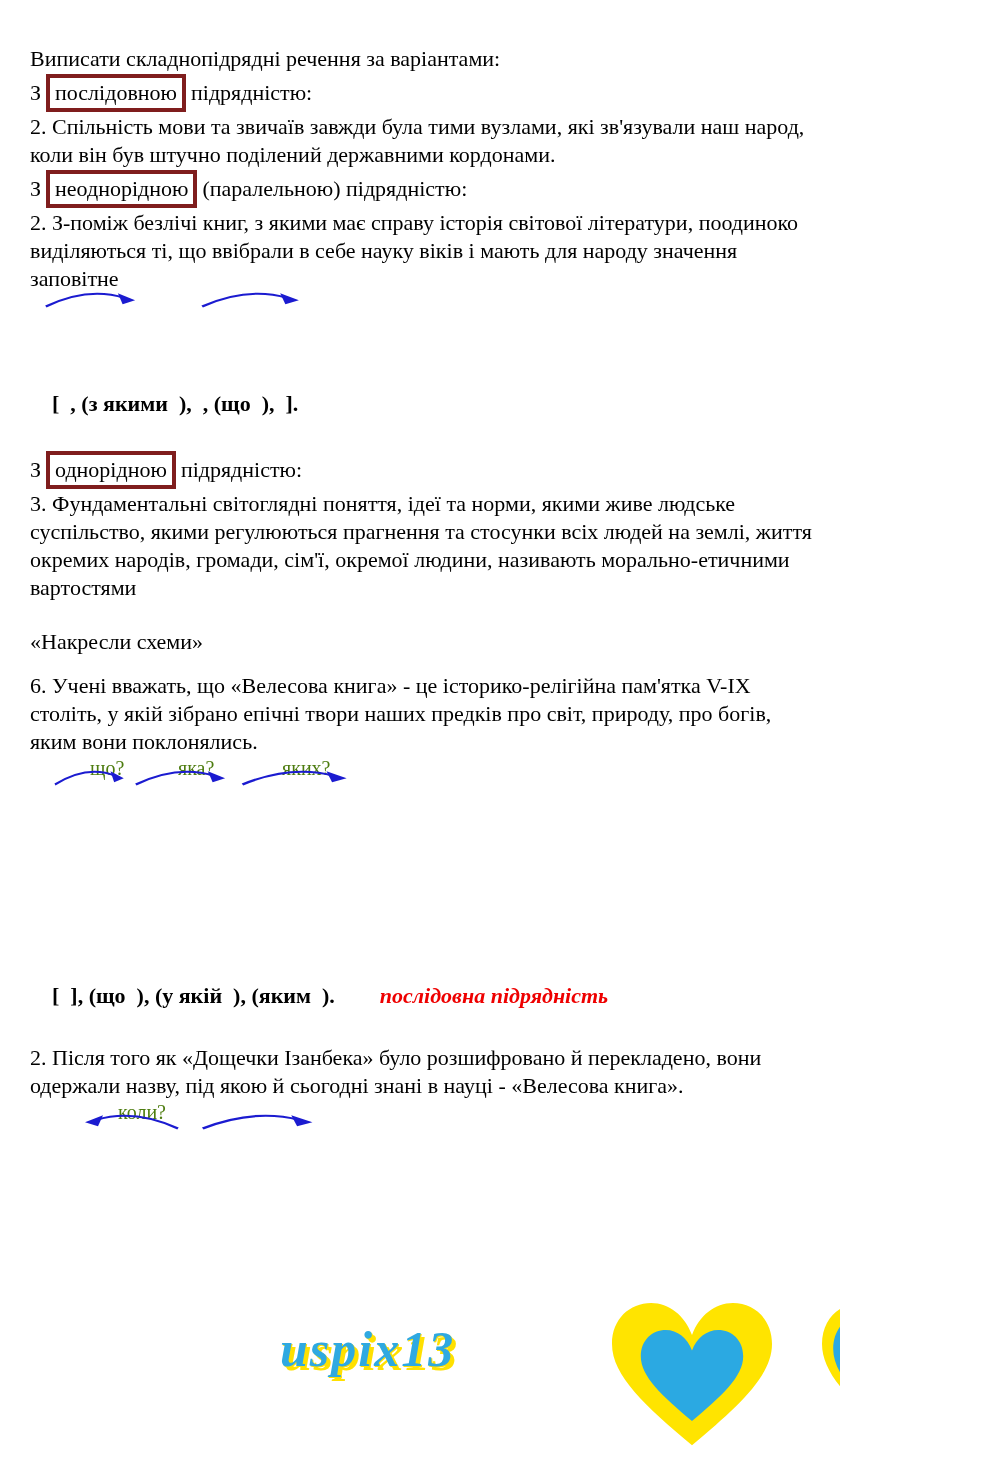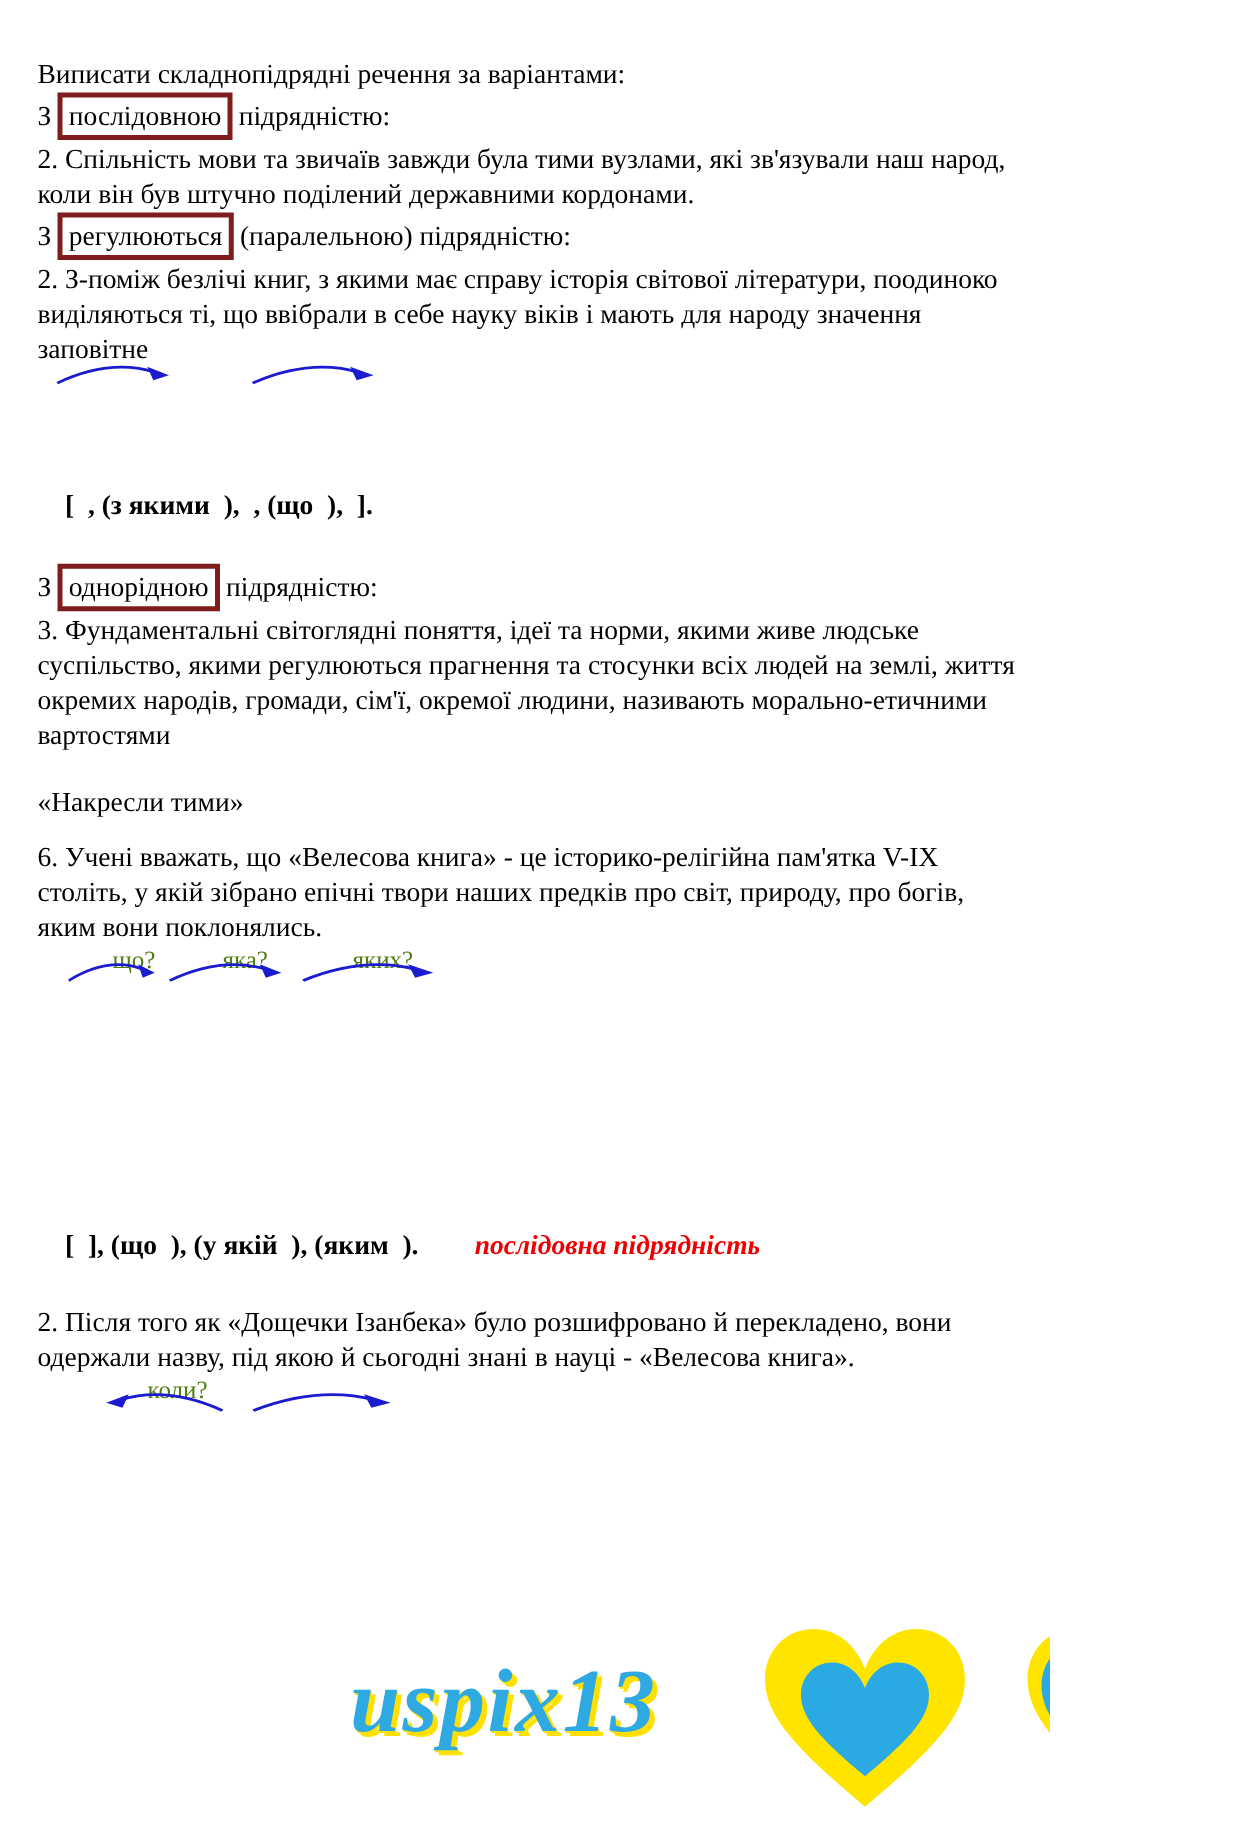--- a/index.html
+++ b/index.html
@@ -20,21 +20,21 @@
   .scheme.with-hints { padding-top:30px; margin-bottom:6px; }
   .arrow { position:absolute; height:17px; }
   .scheme.no-hints .arrow { top:-2px; }
   .scheme.with-hints .arrow { top:13px; }
   .hint { position:absolute; top:-2px; color:#4d7c0f; 
           font-size:20px; white-space:nowrap; font-weight:normal; }
   .type-label { color:#ee0000; font-style:italic; font-weight:bold;
                 margin-left:45px; font-size:22px; white-space:nowrap;text-align:right; }
   .heading2 { font-size:22px; line-height:28px; margin:26px 0 16px; }
   .footer { position:absolute; left:0; top:1292px; width:1008px; height:165px; }
-  .watermark { position:absolute; left:280px; top:28px; font-size:72px;
+  .watermark { position:absolute; left:280px; top:28px; font-size:50px;
                font-style:italic; font-weight:bold; color:#2fa9e1;
                letter-spacing:2px;
                text-shadow:1px 1px 0 #ffe000, 4px 4px 0 #ffe000;
                font-family:"Liberation Serif", serif; }
   .heart { position:absolute; }
 </style>
 </head>
 <body>
 
 <div class="page">
@@ -53,36 +53,36 @@
         <path d="M50,84 C24,62 5,45 5,27 C5,13 15,4 27,4 C37,4 46,11 50,22 C54,11 63,4 73,4 C85,4 95,13 95,27 C95,45 76,62 50,84 Z"></path>
       </g>
     </defs>
   </svg>
 
   <p class="line">Виписати складнопідрядні речення за варіантами:</p>
 
   <p class="label-line"><span>З</span><span class="boxed">послідовною</span><span>підрядністю:</span></p>
   <p class="sentence">2. Спільність мови та звичаїв завжди була тими вузлами, які зв'язували наш народ, коли він був штучно поділений державними кордонами.</p>
 
-  <p class="label-line"><span>З</span><span class="boxed">регулюються</span><span>(паралельною) підрядністю:</span></p>
+  <p class="label-line"><span>З</span><span class="boxed">неоднорідною</span><span>(паралельною) підрядністю:</span></p>
   <p class="sentence">2. З-поміж безлічі книг, з якими має справу історія світової літератури, поодиноко виділяються ті, що ввібрали в себе науку віків і мають для народу значення заповітне</p>
   <div class="scheme no-hints">
     <svg class="arrow" viewBox="0 0 100 22" preserveAspectRatio="none" style="left:12px;width:96px">
         <use href="#arrR"></use>
       </svg>
     <svg class="arrow" viewBox="0 0 100 22" preserveAspectRatio="none" style="left:168px;width:104px">
         <use href="#arrR"></use>
       </svg>
     <span>[  , (з якими  ),  , (що  ),  ].</span>
   </div>
 
   <p class="label-line"><span>З</span><span class="boxed">однорідною</span><span>підрядністю:</span></p>
   <p class="sentence">3. Фундаментальні світоглядні поняття, ідеї та норми, якими живе людське суспільство, якими регулюються прагнення та стосунки всіх людей на землі, життя окремих народів, громади, сім'ї, окремої людини, називають морально-етичними вартостями</p>
 
-  <p class="heading2">«Накресли тими»</p>
+  <p class="heading2">«Накресли схеми»</p>
 
   <p class="sentence">6. Учені вважать, що «Велесова книга» - це історико-релігійна пам'ятка V-IX століть, у якій зібрано епічні твори наших предків про світ, природу, про богів, яким вони поклонялись.</p>
   <div class="scheme with-hints">
     <span class="hint" style="left:60px">що?</span>
     <span class="hint" style="left:148px">яка?</span>
     <span class="hint" style="left:252px">яких?</span>
     <svg class="arrow" viewBox="0 0 100 22" preserveAspectRatio="none" style="left:22px;width:74px">
         <use href="#arrR"></use>
       </svg>
     <svg class="arrow" viewBox="0 0 100 22" preserveAspectRatio="none" style="left:102px;width:96px">

